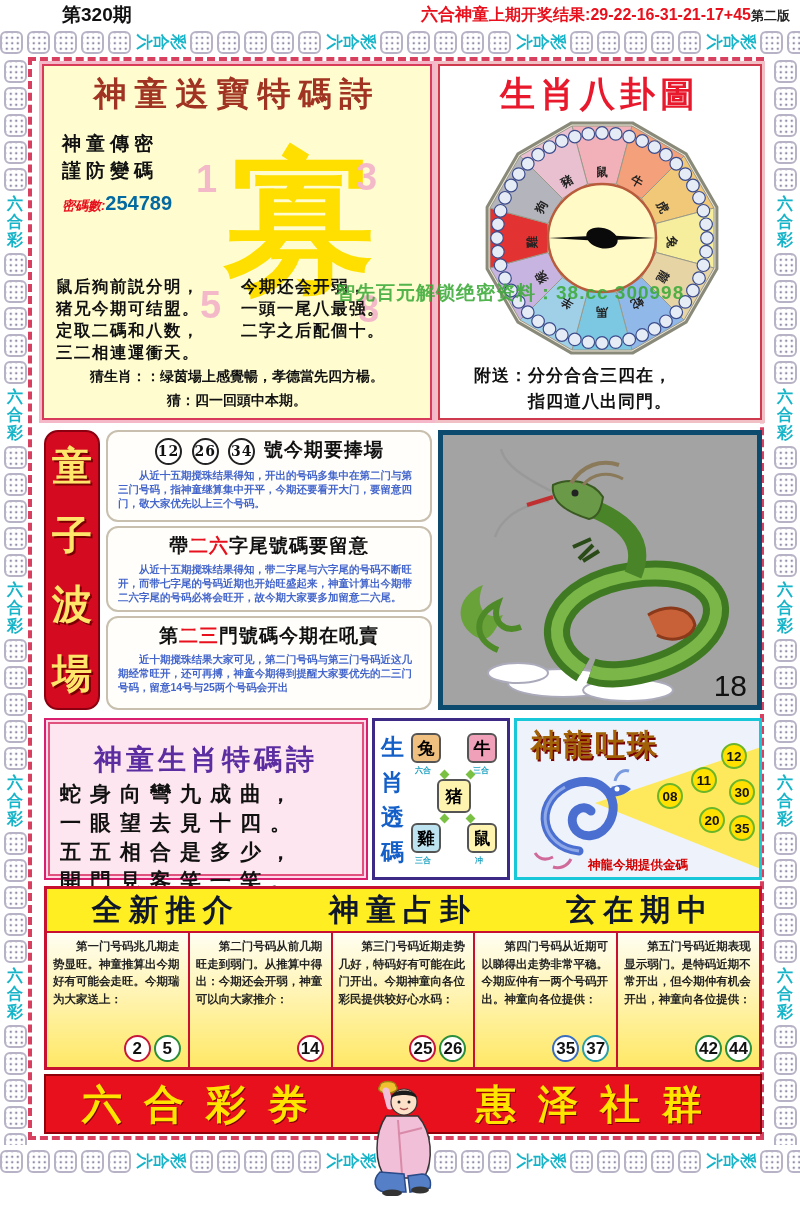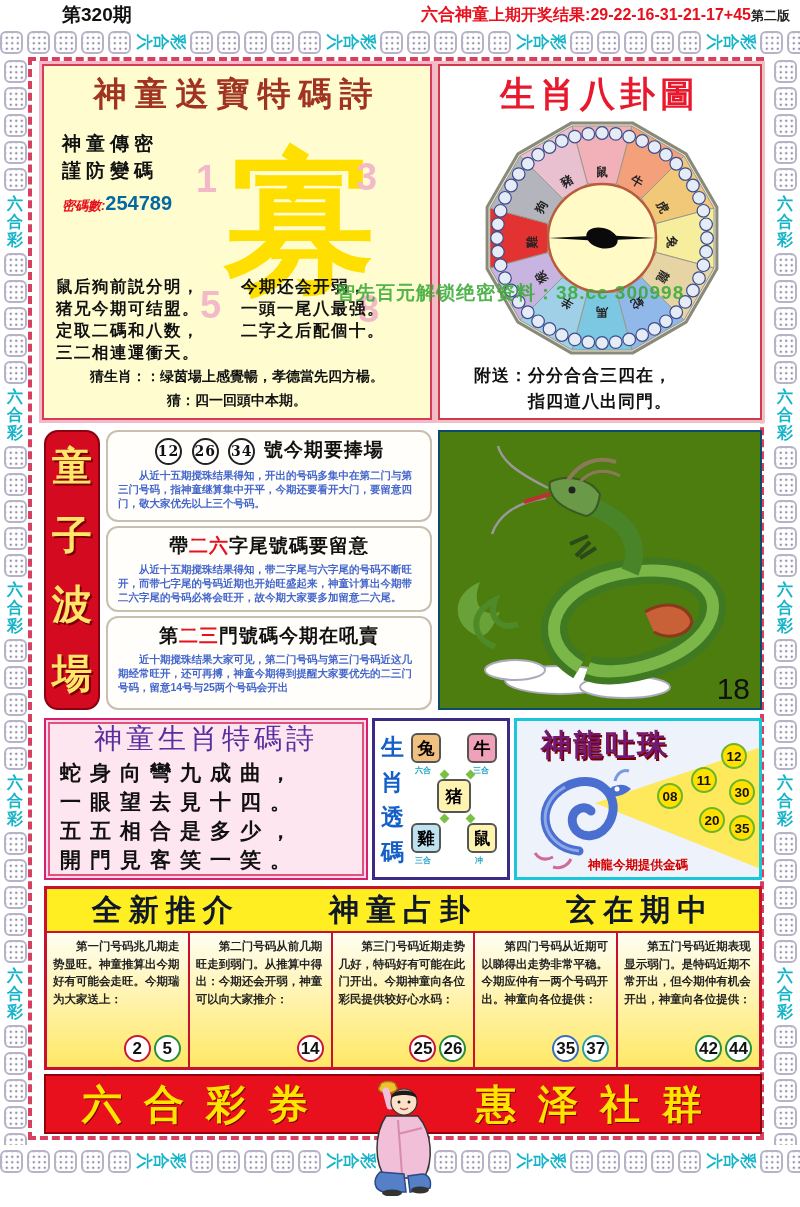--- a/index.html
+++ b/index.html
@@ -69,49 +69,49 @@
   #tzb1{top:430px;height:92px;}
   #tzb2{top:526px;height:86px;}
   #tzb3{top:616px;height:94px;}
   .tz-title{text-align:center;font-size:19px;font-weight:900;color:#111;letter-spacing:1px;}
   .tz-title .red{color:#e8101c;}
   .tz-num{display:inline-flex;justify-content:center;align-items:center;width:23px;height:23px;
           border:2px solid #222;border-radius:50%;font-size:14px;font-weight:900;margin:0 1px;background:#fff;}
   .tz-body{color:#4466cc;font-size:10.5px;line-height:14px;font-weight:bold;margin-top:3px;text-indent:21px;}
 
   
-  #dragon-box{position:absolute;left:438px;top:430px;width:324px;height:280px;background:#4d7c0f;
-              border:2px solid #0c4a6e;box-sizing:border-box;text-decoration:underline;}
+  #dragon-box{position:absolute;left:438px;top:430px;width:324px;height:280px;background:#a3a3a3;
+              border:5px solid #0c4a6e;box-sizing:border-box;text-decoration:underline;}
   #dragon-num{position:absolute;right:10px;bottom:2px;font-size:30px;color:#111;font-weight:500;}
 
   
   #sx-box{position:absolute;left:44px;top:718px;width:324px;height:162px;background:#fde6ef;
           border:2px solid #d8206e;box-shadow:inset 0 0 0 2px #ffd9ea,inset 0 0 0 4px #e0517e;box-sizing:border-box;}
-  #sx-title{text-align:center;margin-top:0;font-size:28px;font-weight:400;color:#5b2da0;letter-spacing:4px;}
+  #sx-title{text-align:center;margin-top:21px;font-size:28px;font-weight:700;color:#5b2da0;letter-spacing:4px;}
   .sx-line{padding-left:14px;font-size:21px;font-weight:900;letter-spacing:9px;line-height:29px;color:#111;white-space:nowrap;}
 
   #tm-box{position:absolute;left:372px;top:718px;width:138px;height:162px;background:#fff;
           border:3px solid #3d2a86;box-sizing:border-box;}
   #tm-title{position:absolute;left:6px;top:8px;display:flex;flex-direction:column;}
   #tm-title span{color:#1560c8;font-size:23px;font-weight:900;line-height:35px;}
   .tm-tile{position:absolute;width:30px;height:30px;border:2px solid #555;border-radius:6px;
            display:flex;justify-content:center;align-items:center;font-size:17px;font-weight:900;box-sizing:border-box;}
   .tm-lb{position:absolute;font-size:8px;font-weight:900;color:#18a0c0;}
   #tile0{left:36px;top:12px;background:#f0c080;}
   #tile1{left:92px;top:12px;background:#f0a0b8;}
   #tile2{left:62px;top:58px;width:34px;height:34px;background:#fff3b0;}
   #tile3{left:36px;top:102px;background:#bee3f0;}
   #tile4{left:92px;top:102px;background:#fff3b0;}
   #lb0{left:40px;top:44px;}#lb1{left:98px;top:44px;}#lb3{left:40px;top:134px;}#lb4{left:100px;top:134px;}
   .link-dot{position:absolute;width:7px;height:7px;background:#7ac043;transform:rotate(45deg);}
 
   
   #sl-box{position:absolute;left:514px;top:718px;width:248px;height:162px;background:#eef2fb;
           border:3px solid #18c8d8;box-sizing:border-box;overflow:hidden;}
-  #sl-title{position:absolute;left:24px;top:4px;font-size:30px;font-weight:900;color:#701a75;
+  #sl-title{position:absolute;left:14px;top:4px;font-size:30px;font-weight:900;color:#a16207;
             letter-spacing:2px;text-shadow:1.5px 1.5px 0 #7a0000;}
   #sl-beam{position:absolute;left:78px;top:26px;width:166px;height:122px;background:#ffe84a;opacity:.9;
            clip-path:polygon(0 46%,100% 0,100% 100%);}
   .gold{position:absolute;width:26px;height:26px;border-radius:50%;background:#ffe000;border:2px solid #6ab52a;
         display:flex;justify-content:center;align-items:center;font-size:13.5px;font-weight:900;color:#111;box-sizing:border-box;}
   #g0{left:204px;top:22px;}#g1{left:174px;top:46px;}#g2{left:212px;top:58px;}
   #g3{left:140px;top:62px;}#g4{left:182px;top:86px;}#g5{left:212px;top:94px;}
   #sl-footer{position:absolute;bottom:3px;width:100%;text-align:center;color:#d40000;font-size:12.5px;font-weight:900;}
   #sl-dragon{position:absolute;left:2px;top:26px;}
 

